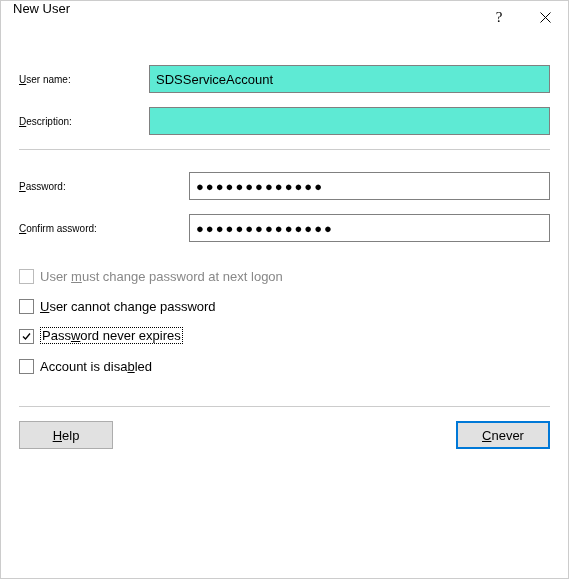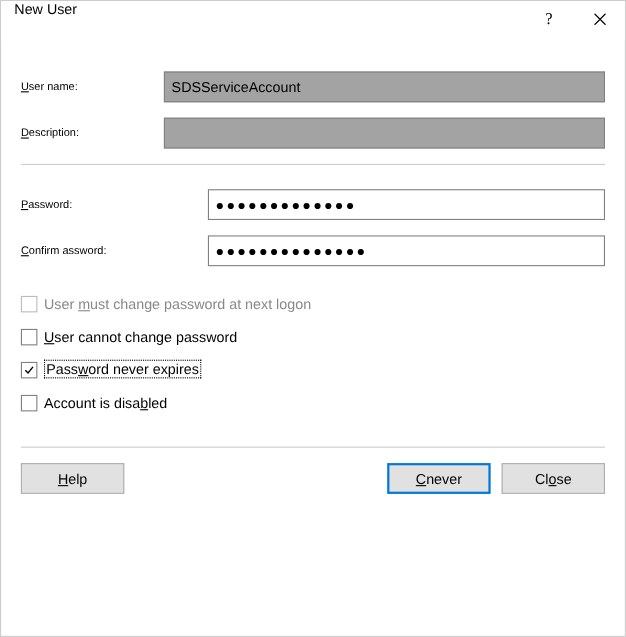--- a/index.html
+++ b/index.html
@@ -50,21 +50,21 @@
     color: #000;
   }
   .lbl.wide { width: 170px; }
   .input {
     flex: 1;
     height: 28px;
     border: 1px solid #808080;
     padding: 0 6px;
     font-size: 13px;
     font-family: inherit;
-    background: #a3a3a3;
+    background: #5eead4;
   }
   .divider {
     border: none;
     border-top: 1px solid #ccc;
     margin: 12px 0 22px 0;
   }
   .divider2 {
     border: none;
     border-top: 1px solid #ccc;
     margin: 30px 0 14px 0;
@@ -205,18 +205,13 @@
 <div class="footer">
   <button class="btn">
       <span class="ul">H</span>
       <span>elp</span>
     </button>
   <div class="footer-spacer"></div>
   <button class="btn default">
       <span class="ul">C</span>
       <span>never</span>
     </button>
-  <button class="btn">
-      <span>Cl</span>
-      <span class="ul">o</span>
-      <span>se</span>
-    </button>
 </div>
 
 </body></html>

